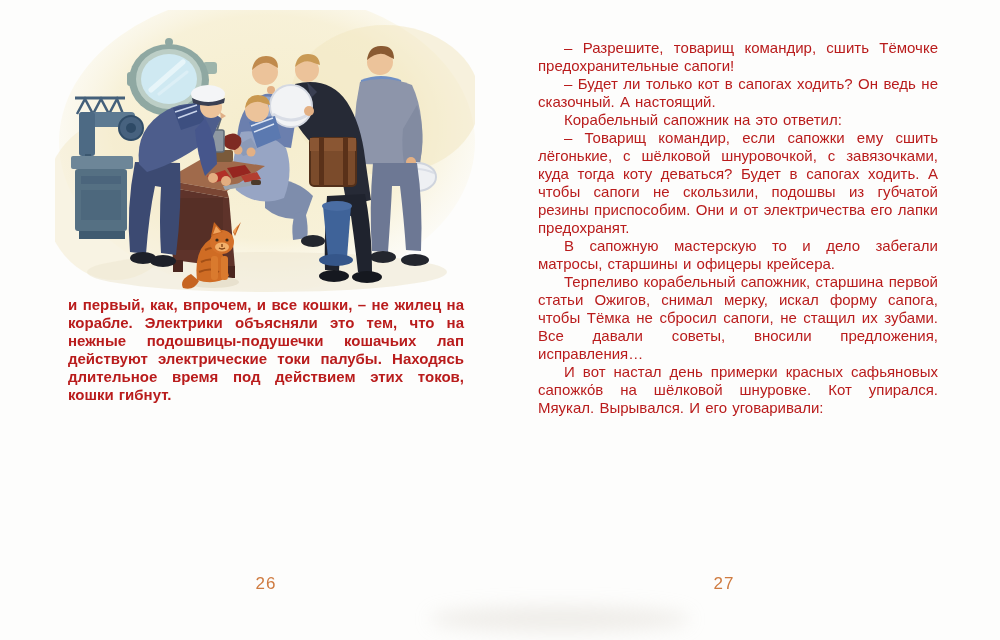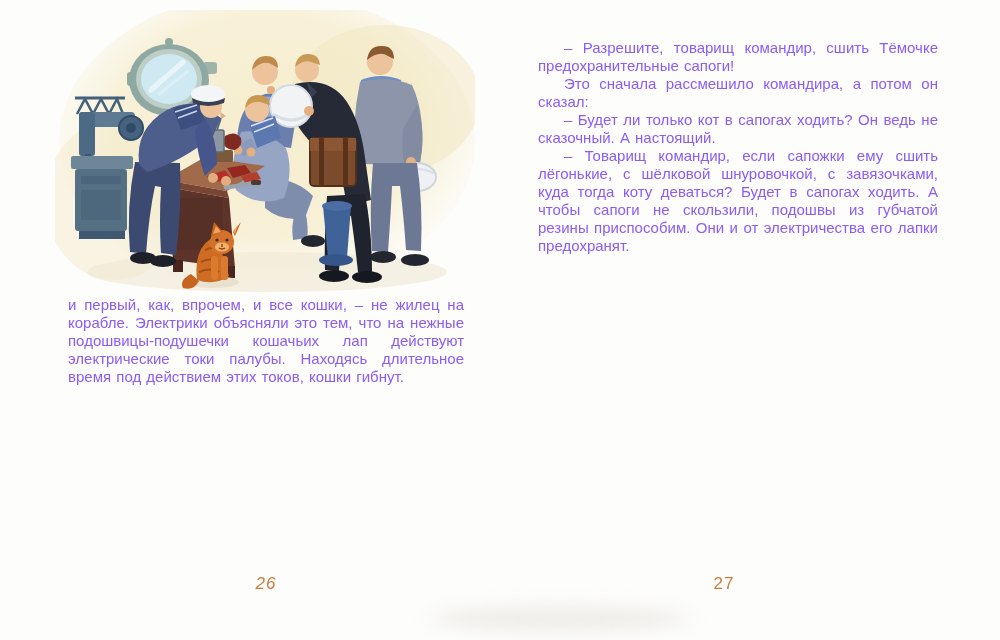--- a/index.html
+++ b/index.html
@@ -10,37 +10,37 @@
     font-family:"Liberation Sans", "DejaVu Sans", sans-serif;
   }
   .page { position:absolute; top:0; height:640px; }
   .page-left  { left:0;   width:500px; }
   .page-right { left:500px; width:500px; }
 
   .illustration { position:absolute; left:55px; top:10px; width:420px; height:292px; }
   .illustration svg { display:block; width:100%; height:100%; }
 
   .text-col {
-    position:absolute; color:#8b5cf6;
+    position:absolute; color:#b91c1c;
     font-size:15px; line-height:18px;
     text-align:justify; text-justify:inter-word;
     hyphens:auto; -webkit-hyphens:auto;
     word-spacing:1px;
   }
-  .text-col-left  { left:68px; top:296px; width:396px; }
+  .text-col-left  { left:68px; top:296px; width:396px;font-weight:bold; }
   .text-col-right { left:38px; top:39px;  width:400px; }
   .para { text-indent:26px; }
   .para.noindent { text-indent:0; }
 
   .page-num {
     position:absolute; top:574px; width:100%;
     text-align:center; color:#cf7b40;
     font-size:17px; letter-spacing:1px;
   }
-  .page-num-left  { left:16px;font-style:italic; }
+  .page-num-left  { left:16px; }
   .page-num-right { left:-26px;text-align:center; }
 
   .edge-shadow {
     position:absolute; left:430px; top:606px; width:260px; height:26px;
     background:rgba(205,198,185,0.28); border-radius:50%;
     filter:blur(9px);
   }
 </style>
 </head>
 <body>
@@ -218,22 +218,25 @@
     <div class="text-col text-col-left">
       <p class="para noindent">и первый, как, впрочем, и все кошки, – не жилец на корабле. Электрики объясняли это тем, что на нежные подошвицы-подушечки кошачьих лап действуют электрические токи палубы. Находясь длительное время под действием этих токов, кошки гибнут.</p>
     </div>
 
     <div class="page-num page-num-left">26</div>
   </section>
 
   <section class="page page-right">
     <div class="text-col text-col-right">
       <p class="para">– Разрешите, товарищ командир, сшить Тёмочке предохранительные сапоги!</p>
-      <p class="para">Это сначала рассмешило командира, а потом он сказал:</p>
       <p class="para">– Будет ли только кот в сапогах ходить? Он ведь не сказочный. А настоящий.</p>
+      <p class="para">Корабельный сапожник на это ответил:</p>
       <p class="para">– Товарищ командир, если сапожки ему сшить лёгонькие, с шёлковой шнуровочкой, с завязочками, куда тогда коту деваться? Будет в сапогах ходить. А чтобы сапоги не скользили, подошвы из губчатой резины приспособим. Они и от электричества его лапки предохранят.</p>
+      <p class="para">В сапожную мастерскую то и дело забегали матросы, старшины и офицеры крейсера.</p>
+      <p class="para">Терпеливо корабельный сапожник, старшина первой статьи Ожигов, снимал мерку, искал форму сапога, чтобы Тёмка не сбросил сапоги, не стащил их зубами. Все давали советы, вносили предложения, исправления…</p>
+      <p class="para">И вот настал день примерки красных сафьяновых сапожко́в на шёлковой шнуровке. Кот упирался. Мяукал. Вырывался. И его уговаривали:</p>
     </div>
 
     <div class="page-num page-num-right">27</div>
   </section>
 
   <div class="edge-shadow"></div>
 </div>
 
 </body></html>

